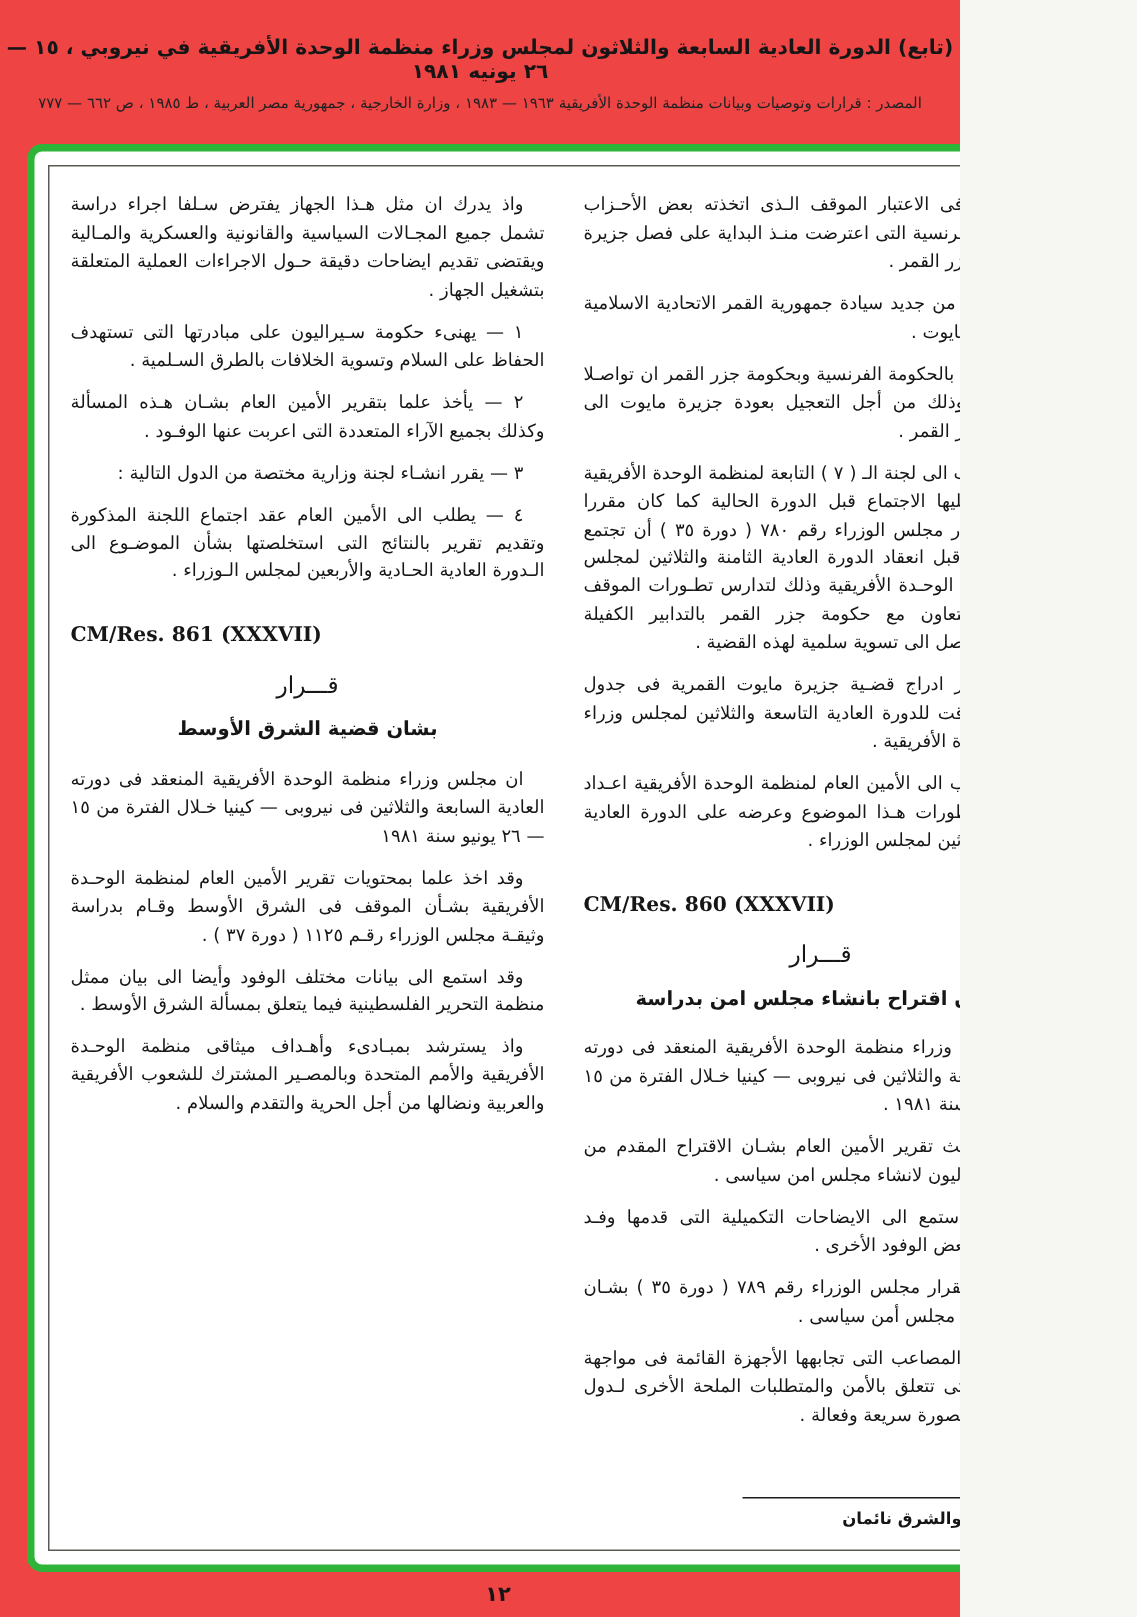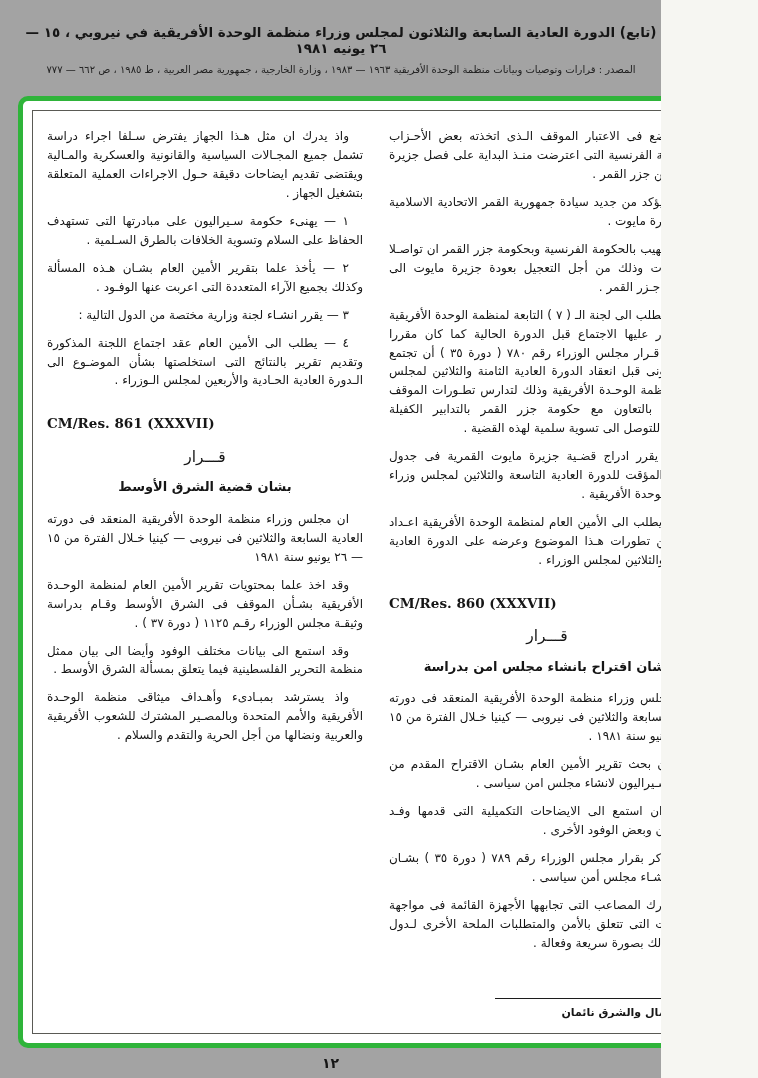--- a/index.html
+++ b/index.html
@@ -6,23 +6,22 @@
     margin: 0;
     padding: 0;
     background: #f6f6f2;
     font-family: "DejaVu Sans", sans-serif;
     color: #161616;
   }
   .page {
     position: relative;
     width: 640px;
     height: 1078px;
-    background: #a3a3a3;
+    background: #ef4444;
     overflow: hidden;
-    padding-left: 21px;
   }
   
   .doc-header {
     direction: rtl;
     text-align: center;
     padding-top: 24px;
   }
   .header-line1 {
     font-size: 13.5px;
     font-weight: bold;
@@ -105,21 +104,21 @@
   }
   .footnote-text {
     font-size: 11px;
     font-weight: bold;
     text-align: right;
   }
   
   .page-number {
     position: absolute;
     bottom: 7px;
-    left: 0;
+    left: 12px;
     width: 100%;
     text-align: center;
     font-size: 14px;
     font-weight: bold;
   }
 </style>
 </head>
 <body>
 
 <div class="page">

